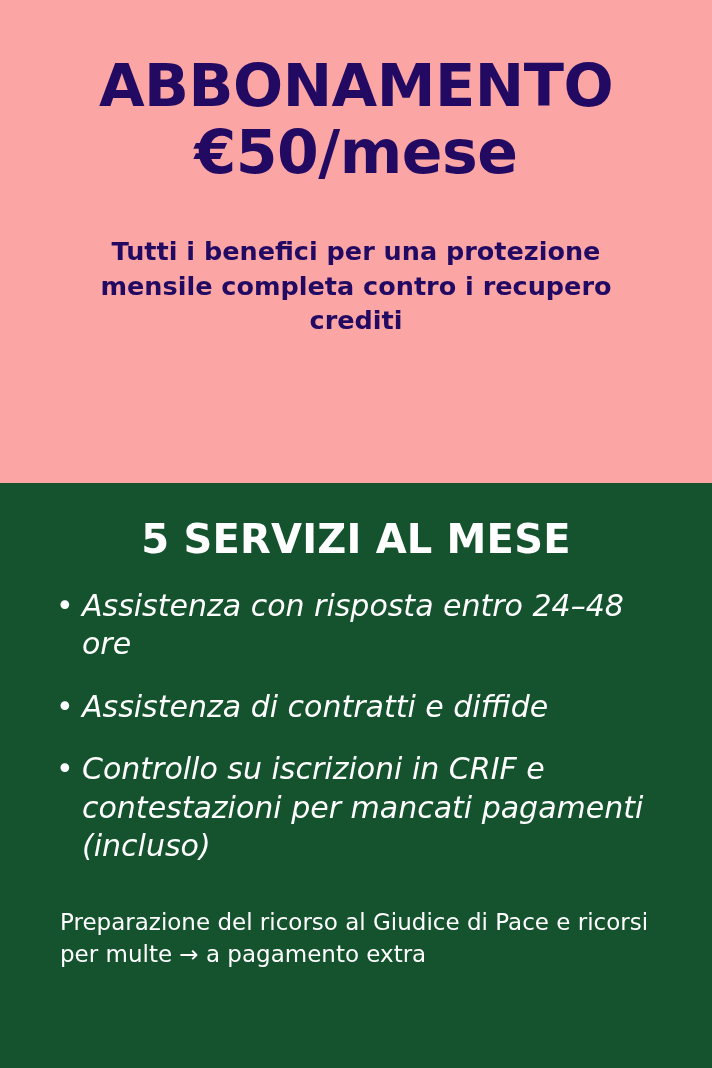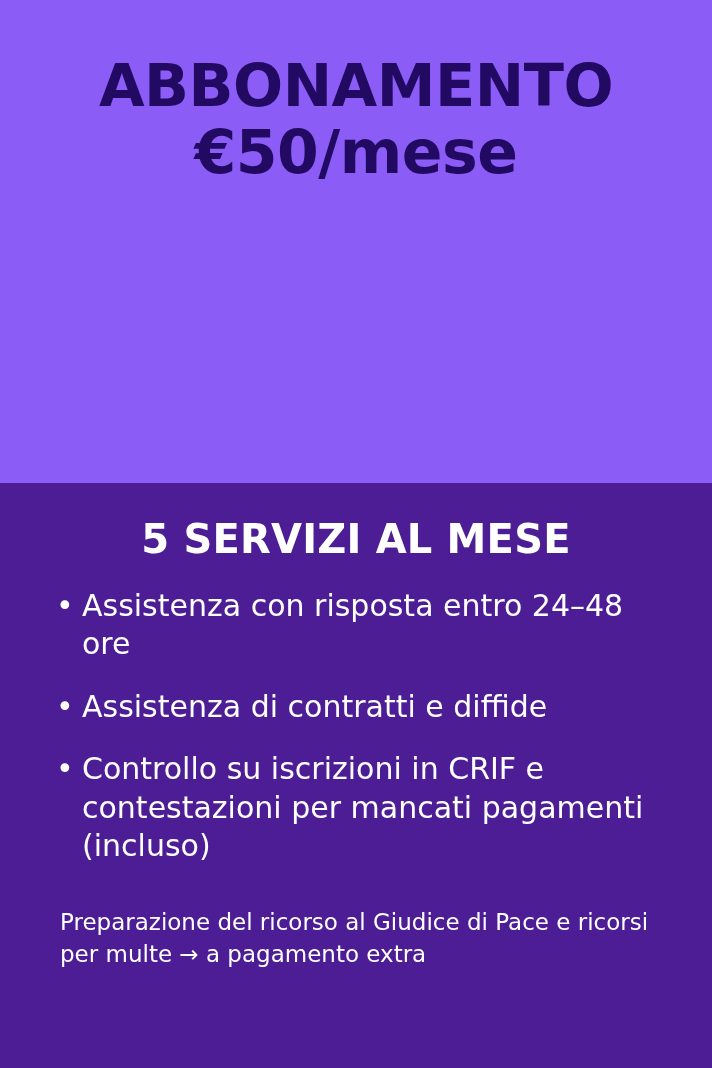--- a/index.html
+++ b/index.html
@@ -15,21 +15,21 @@
   }
   .poster {
     width: 712px;
     height: 1068px;
     display: flex;
     flex-direction: column;
     position: relative;
   }
   
   .top-section {
-    background: #8b5cf6;
+    background: #fca5a5;
     height: 483px;
     box-sizing: border-box;
     padding: 56px 30px 0 30px;
     display: flex;
     flex-direction: column;
     align-items: center;
   }
   .headline {
     color: #220a63;
     font-weight: bold;
@@ -55,21 +55,21 @@
     color: #220a63;
     font-weight: bold;
     font-size: 25.5px;
     line-height: 1.36;
     text-align: center;
     margin: 48px 0 0 0;
     max-width: 560px;
   }
   
   .bottom-section {
-    background: #4c1d95;
+    background: #14532d;
     flex: 1;
     box-sizing: border-box;
     padding: 34px 40px 0 40px;
     display: flex;
     flex-direction: column;
     align-items: center;
   }
   .services-title {
     color: #ffffff;
     font-weight: bold;
@@ -97,20 +97,21 @@
   }
   .bullets li .dot {
     flex: 0 0 auto;
     width: 26px;
     font-size: 30px;
     line-height: 1.28;
     color: #ffffff;
   }
   .bullets li .txt {
     flex: 1 1 auto;
+    font-style: italic;
   }
   .footnote {
     color: #ffffff;
     font-size: 23px;
     line-height: 1.38;
     margin: 18px 0 0 4px;
     width: 100%;
     max-width: 600px;
     text-align: left;
     padding-left: 2px;
@@ -120,20 +121,21 @@
 </head>
 <body>
 
 <div class="poster">
 
   <div class="top-section">
     <h1 class="headline">
       <span>ABBONAMENTO</span>
     </h1>
     <div class="price">€50/mese</div>
+    <p class="subtitle">Tutti i benefici per una protezione mensile completa contro i recupero crediti</p>
   </div>
 
   <div class="bottom-section">
     <h2 class="services-title">5 SERVIZI AL MESE</h2>
 
     <ul class="bullets">
       <li>
         <span class="dot">•</span>
         <span class="txt">Assistenza con risposta entro 24–48 ore</span>
       </li>

